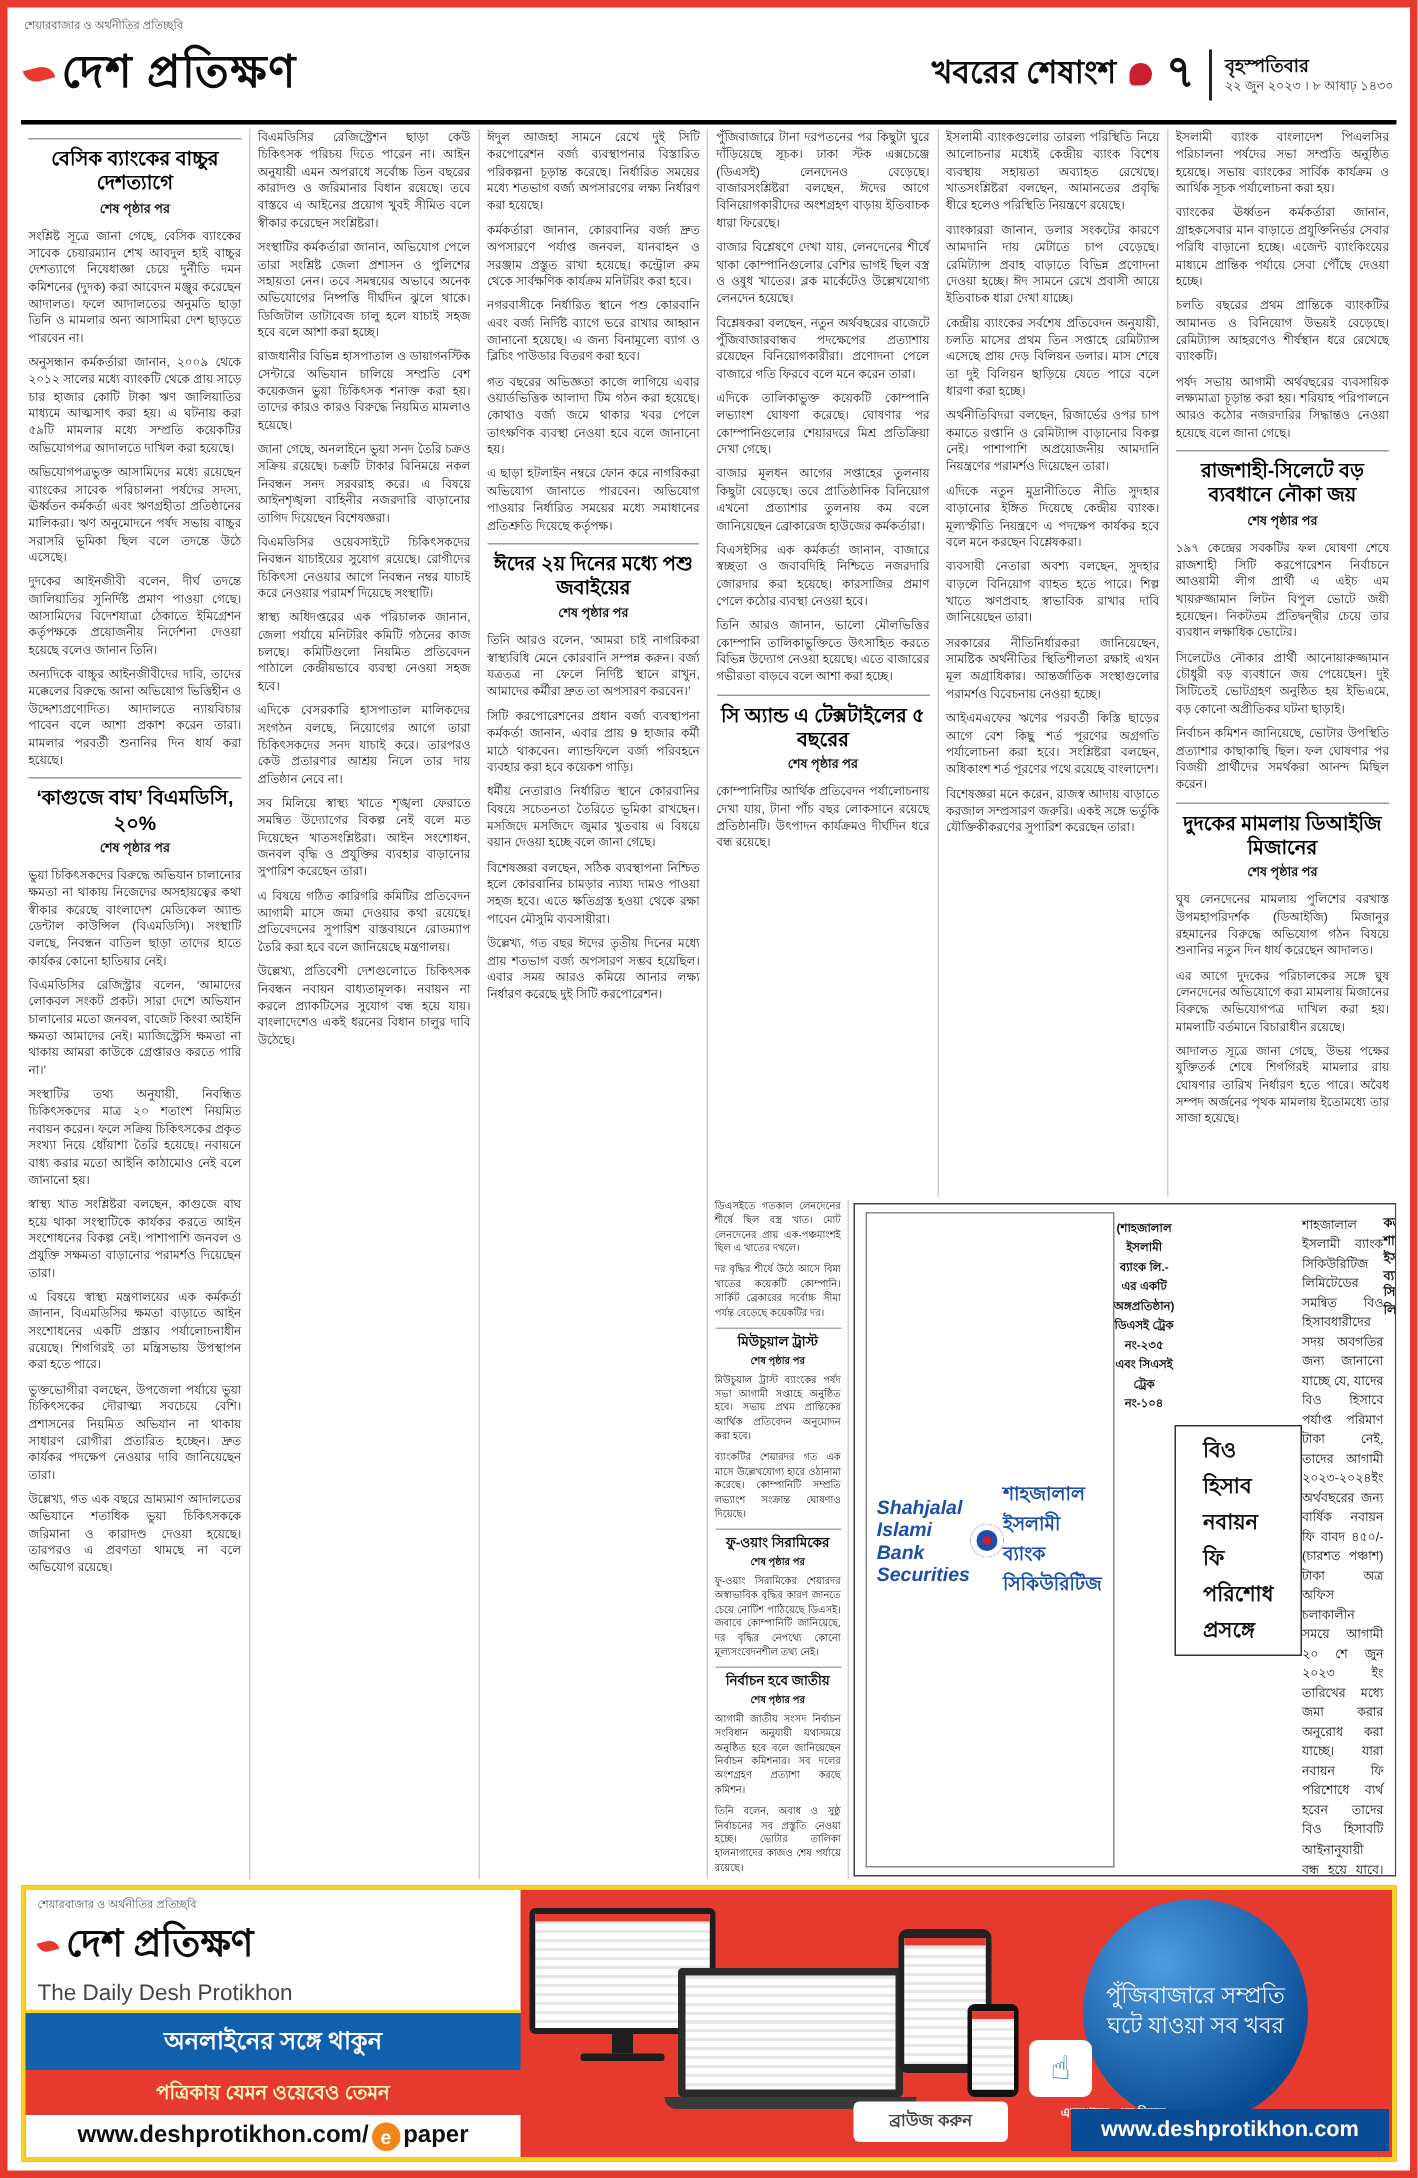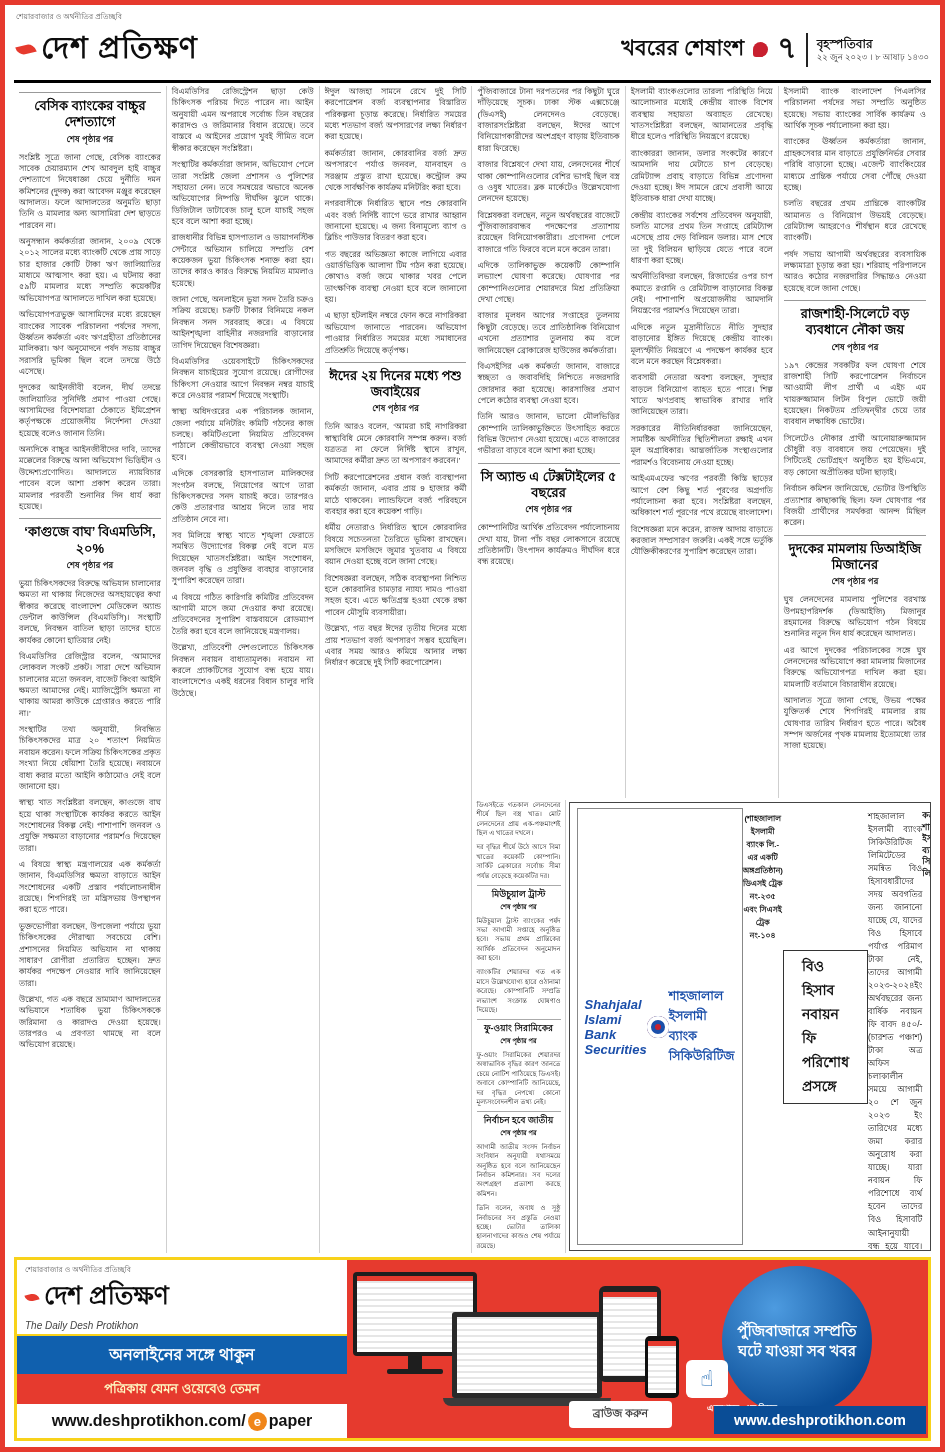--- a/index.html
+++ b/index.html
@@ -65,21 +65,21 @@
   .ad-cell-h { background:#2aace3; color:#fff; font-size:6.6px; font-weight:bold;
     text-align:center; padding:3px 1px; line-height:1.2; }
   .ad-cell-b { font-size:6.2px; line-height:1.35; padding:2px 2px; text-align:center; color:#222; }
   
   .banner { flex:0 0 178px; margin-top:4px; background:#e63a2e; border:3px solid #f8d21a;
     display:flex; position:relative; overflow:hidden; }
   .banner-left { width:330px; flex:0 0 330px; display:flex; flex-direction:column; }
   .bl-top { background:#fff; padding:4px 8px 3px; border-bottom:2px solid #f8d21a; }
   .bl-tagline { font-size:7.5px; color:#555; }
   .bl-logo { font-size:25px; font-weight:bold; color:#0d0d0d; }
-  .bl-sub { font-size:10px; color:#444; font-style:italic; margin-top:1px; }
+  .bl-sub { font-size:15px; color:#444; margin-top:1px; }
   .bl-blue { background:#1060ae; color:#fff; font-size:16px; font-weight:bold;
     text-align:center; padding:6px 0 5px; }
   .bl-red { color:#fef9c3; font-size:13px; font-weight:bold; text-align:center; padding:5px 0 4px; }
   .bl-url { background:#fff; flex:1; display:flex; align-items:center; justify-content:center;
     gap:2px; font-size:16px; font-weight:bold; color:#111; }
   .e-circle { width:19px; height:19px; border-radius:50%; background:#f08519; color:#fff;
     display:inline-flex; align-items:center; justify-content:center; font-size:13px; font-weight:bold; }
   .banner-mid { flex:1; position:relative; }
   .device { position:absolute; }
   .screen { background-color:#fff; border-top:5px solid #e63a2e;
@@ -94,21 +94,21 @@
   .tablet { left:252px; top:26px; width:62px; height:96px; background:#222; border-radius:6px; padding:6px 4px; box-sizing:border-box; }
   .tablet .screen { width:100%; height:100%; }
   .phone { left:298px; top:76px; width:34px; height:62px; background:#111; border-radius:5px; padding:5px 3px; box-sizing:border-box; }
   .phone .screen { width:100%; height:100%; }
   .browse-btn { position:absolute; right:6px; bottom:10px; background:#fff; color:#444;
     font-size:11px; font-weight:bold; padding:4px 24px; border-radius:4px; cursor:pointer; }
   .banner-right { width:250px; flex:0 0 250px; position:relative; }
   .blue-circle { position:absolute; top:6px; left:44px; width:150px; height:150px; border-radius:50%;
     background:radial-gradient(circle at 35% 28%, #4d9be0, #0a4d96 75%);
     display:flex; align-items:center; justify-content:center; text-align:center;
-    color:#fff; font-size:15px; font-weight:bold; line-height:1.35; padding:14px; box-sizing:border-box; }
+    color:#fff; font-size:15px; font-weight:normal; line-height:1.35; padding:14px; box-sizing:border-box; }
   .click-box { position:absolute; left:8px; bottom:40px; width:42px; height:38px; background:#fff;
     border-radius:6px; display:flex; align-items:center; justify-content:center;
     color:#1060ae; font-size:22px; cursor:pointer; }
   .click-caption { position:absolute; left:4px; bottom:22px; width:120px; color:#fff;
     font-size:8.5px; font-weight:bold; text-align:center; }
   .url-right { position:absolute; right:2px; bottom:4px; width:212px; background:#0a4d96;
     color:#fff; font-size:14.5px; font-weight:bold; text-align:center; padding:6px 0; cursor:pointer; }
 </style>
 </head>
 <body>

